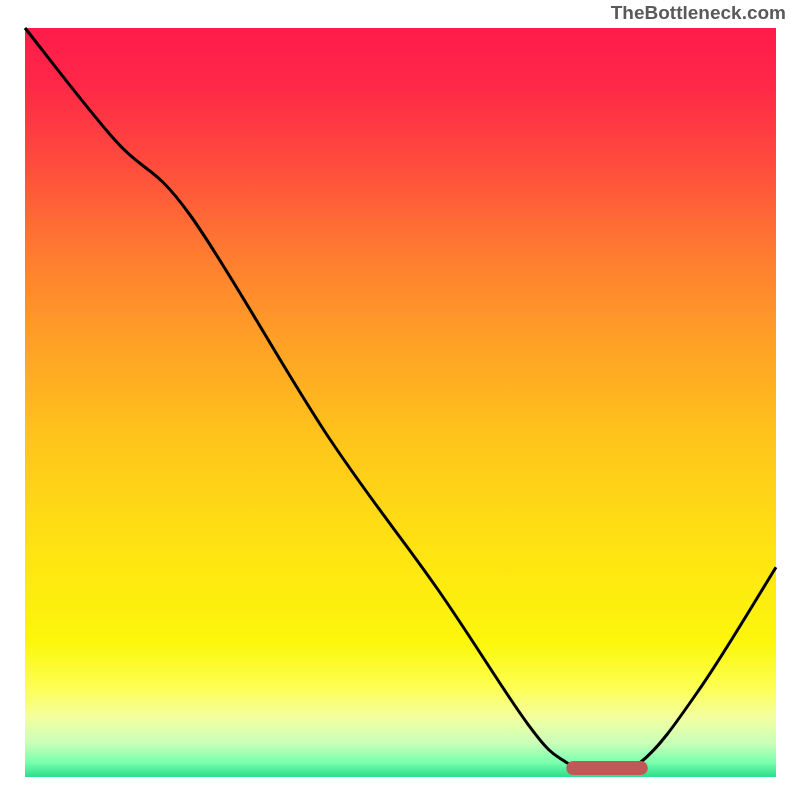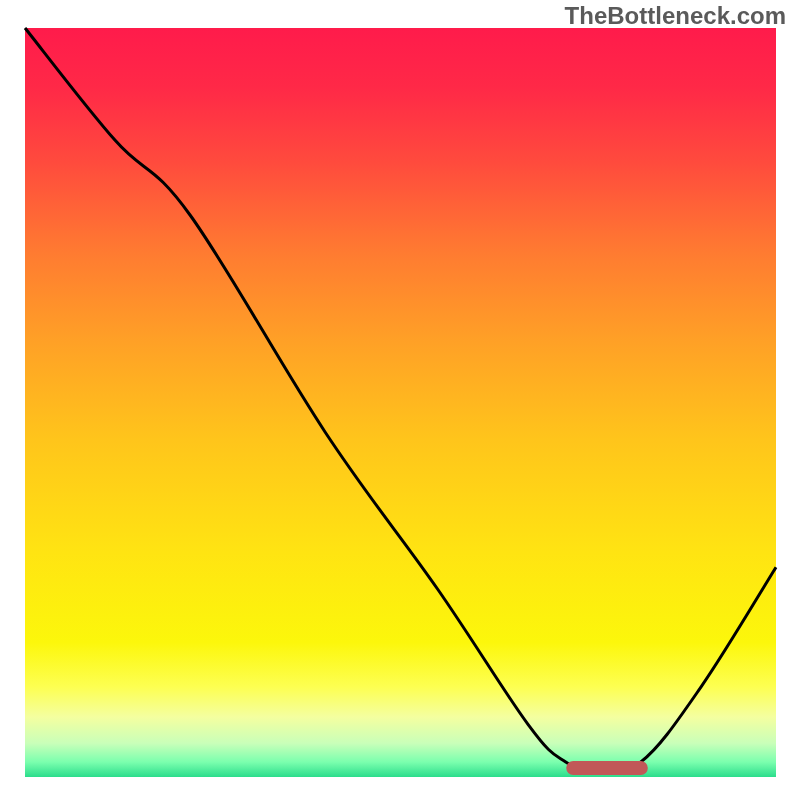--- a/index.html
+++ b/index.html
@@ -13,21 +13,21 @@
   .container {
     width: 800px;
     height: 800px;
     position: relative;
   }
   .attribution {
     position: absolute;
     top: 2px;
     right: 14px;
     font-family: Arial, Helvetica, sans-serif;
-    font-size: 24px;
+    font-size: 19px;
     font-weight: bold;
     color: #5a5a5a;
   }
   svg {
     display: block;
   }
   .chart-bg {
     
   }
   .curve {

